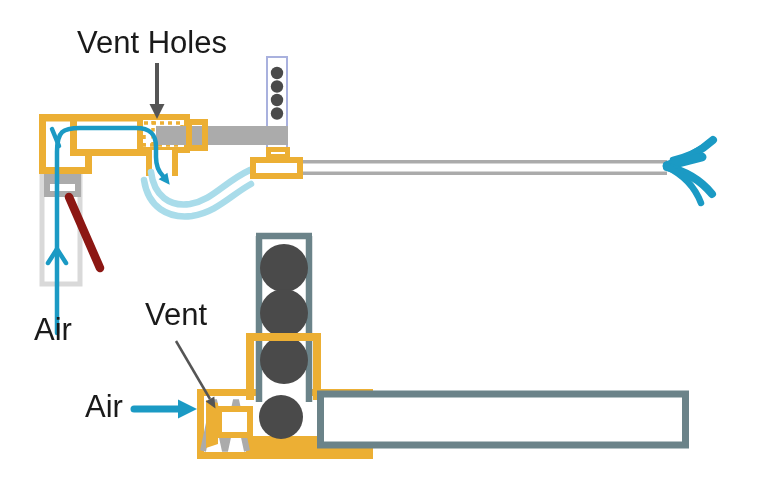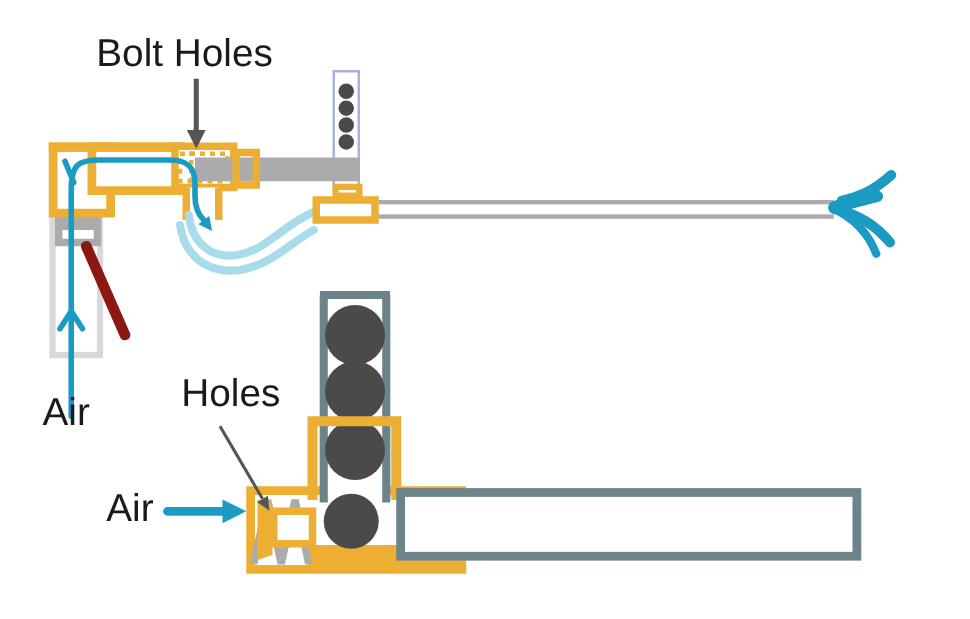--- a/index.html
+++ b/index.html
@@ -147,17 +147,17 @@
         <polygon class="ptrf" points="215.5,408.5 214.3,396.5 205.7,401.5"></polygon>
       </g>
 
       <g>
         <line class="teal" x1="134" y1="409" x2="180" y2="409" stroke-width="7"></line>
         <polygon class="tealf" points="197,409 178,399.5 178,418.5"></polygon>
       </g>
     </g>
   </svg>
 
-  <div class="label" style="left:77px;top:27px">Bolt Holes</div>
+  <div class="label" style="left:77px;top:27px">Vent Holes</div>
   <div class="label" style="left:34px;top:314px">Air</div>
-  <div class="label" style="left:145px;top:299px">Holes</div>
+  <div class="label" style="left:145px;top:299px">Vent</div>
   <div class="label" style="left:85px;top:391px">Air</div>
 </div>
 
 </body></html>

